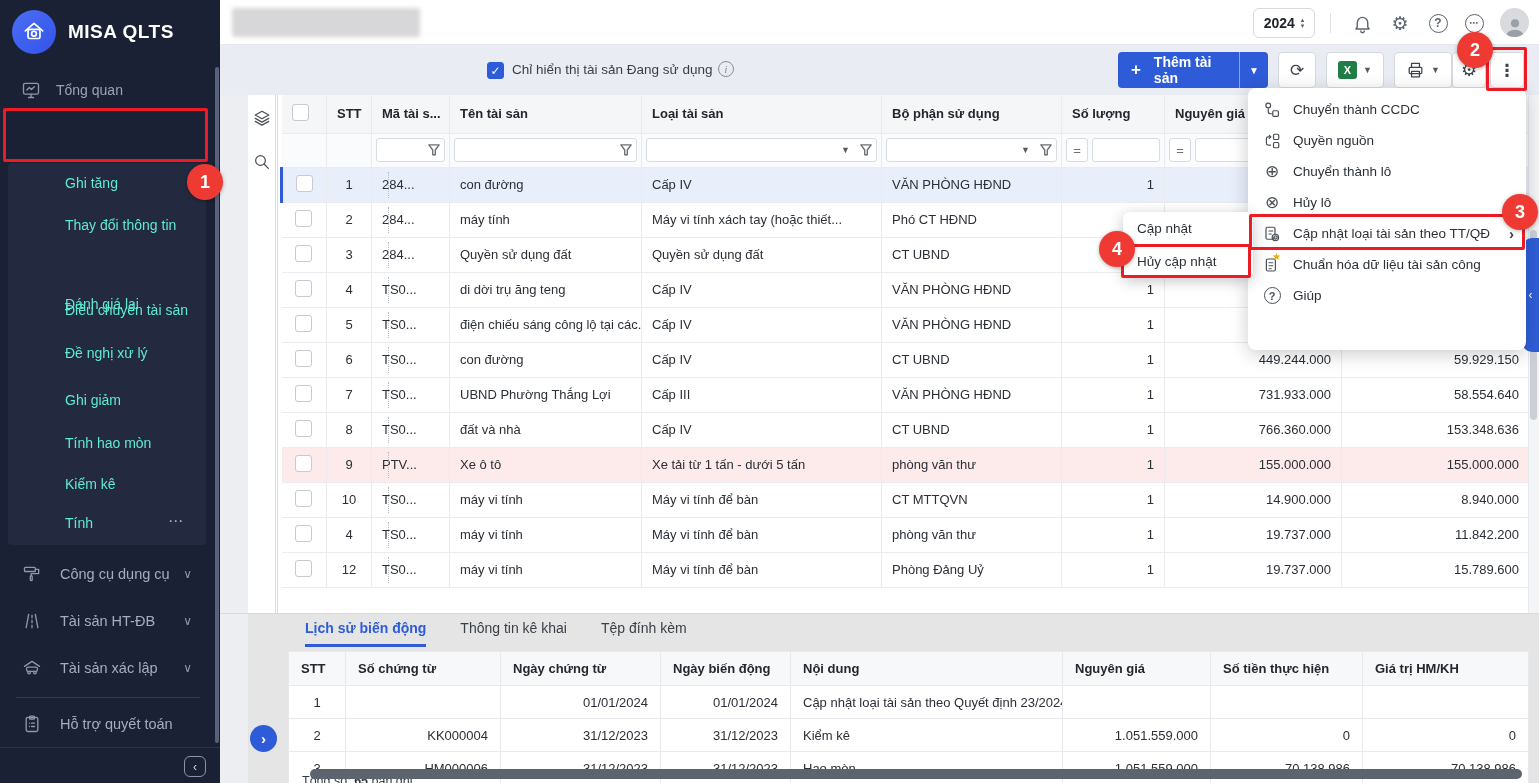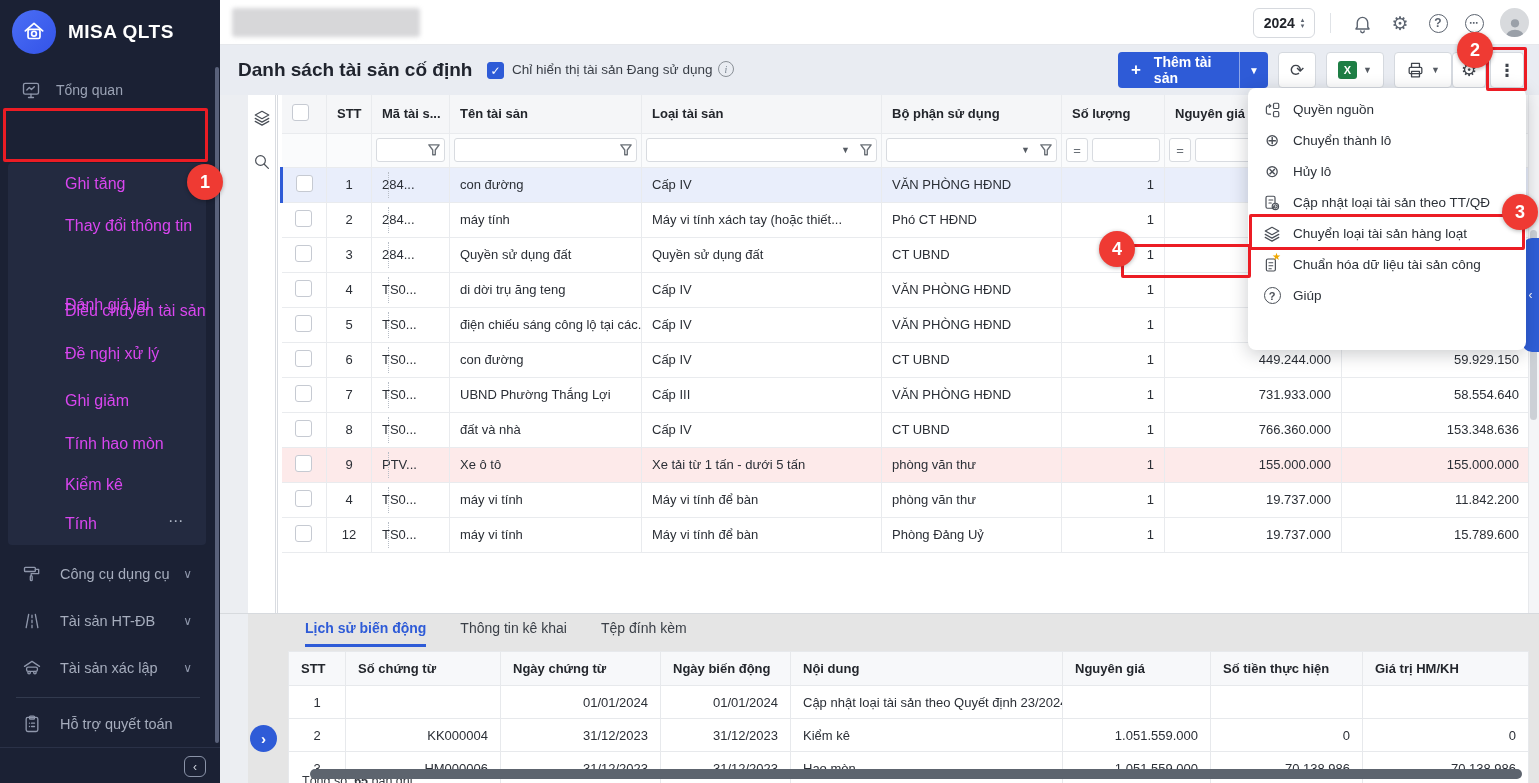--- a/index.html
+++ b/index.html
@@ -11,21 +11,21 @@
   
   .sidebar { left:0; top:0; width:220px; height:783px; background:#1b2134; z-index:5; }
   .logo-circle { left:12px; top:10px; width:44px; height:44px; border-radius:50%;
     background:linear-gradient(135deg,#4b6ef5,#3353e8); display:flex;align-items:center;justify-content:center; }
   .brand { left:68px; top:21px; color:#fff; font-size:19px; font-weight:bold; letter-spacing:.5px; }
   .snav { color:#9ba3b5; font-size:14px; display:flex; align-items:center; }
   .snav .ic { width:22px; display:inline-flex; justify-content:center; margin-right:14px; color:#8f97ab; }
   .active-item { left:10px; top:114px; width:197px; height:44px; background:#2e5bd7; border-radius:4px;
     color:#fff; font-weight:bold; display:flex; align-items:center; padding-left:20px; font-size:14.5px; }
   .subpanel { left:8px; top:163px; width:198px; height:382px; background:#232a40; border-radius:4px; }
-  .subitem { position:absolute; left:65px; color:#d946ef; font-size:16px; white-space:nowrap; }
+  .subitem { position:absolute; left:65px; color:#5eead4; font-size:14px; white-space:nowrap; }
   .grpitem { position:absolute; left:0; width:220px; height:40px; display:flex; align-items:center;
     padding-left:20px; color:#a6adbd; font-size:14.5px; }
   .grpitem .ic { width:24px; margin-right:16px; display:inline-flex; justify-content:center; color:#8f97ab; }
   .chev { position:absolute; right:28px; color:#8f97ab; font-size:12px; }
   .sb-divider { left:16px; top:697px; width:184px; height:1px; background:#323a4e; }
   .sb-footline { left:0; top:747px; width:220px; height:1px; background:#2a3147; }
   .collapse-btn { left:184px; top:756px; width:22px; height:21px; border:1.5px solid #8a93a8; border-radius:6px;
     color:#cfd4de; font-size:12px; display:flex; align-items:center; justify-content:center; }
   .sb-scroll { left:215px; top:67px; width:4px; height:676px; background:#59617a; border-radius:2px; }
 
@@ -231,21 +231,20 @@
       </div>
     <div class="ab avatar">
         <svg width="22" height="20" viewBox="0 0 24 22" fill="#9aa0a8">
           <circle cx="12" cy="7" r="4.5"></circle>
           <path d="M2 22a10 8 0 0 1 20 0z"></path>
         </svg>
       </div>
   </header>
 
   <div class="ab subheader">
-    <div class="ab page-title">Danh sách tài sản cố định</div>
     <span class="ab cbx on" style="left:267px;top:17px;">✓</span>
     <div class="ab chk-label">Chỉ hiển thị tài sản Đang sử dụng</div>
     <div class="ab info-ic">i</div>
 
     <div class="ab btn-add">
       <span style="width:36px;text-align:center;font-size:17px;">+</span>
       <span>Thêm tài sản</span>
       <span style="margin-left:auto;height:36px;width:1px;background:rgba(255,255,255,.45);"></span>
       <span style="width:28px;text-align:center;font-size:10px;">▼</span>
     </div>
@@ -477,20 +476,31 @@
             <td class="ma">PTV...</td>
             <td>Xe ô tô</td>
             <td>Xe tải từ 1 tấn - dưới 5 tấn</td>
             <td>phòng văn thư</td>
             <td class="r">1</td>
             <td class="r">155.000.000</td>
             <td class="r">155.000.000</td>
           </tr>
         <tr>
             <td class="c"><span class="cbx"></span></td>
+            <td class="c">10</td>
+            <td class="ma">TS0...</td>
+            <td>máy vi tính</td>
+            <td>Máy vi tính để bàn</td>
+            <td>CT MTTQVN</td>
+            <td class="r">1</td>
+            <td class="r">14.900.000</td>
+            <td class="r">8.940.000</td>
+          </tr>
+        <tr>
+            <td class="c"><span class="cbx"></span></td>
             <td class="c">4</td>
             <td class="ma">TS0...</td>
             <td>máy vi tính</td>
             <td>Máy vi tính để bàn</td>
             <td>phòng văn thư</td>
             <td class="r">1</td>
             <td class="r">19.737.000</td>
             <td class="r">11.842.200</td>
           </tr>
         <tr>
@@ -575,20 +585,30 @@
     </table>
     <div class="ab expand-btn">›</div>
     <div class="ab totaltxt"><span>Tổng số:</span> <b>65</b> <span>bản ghi</span></div>
     <div class="ab hthumb"></div>
   </div>
 
   <div class="ab menu">
     <div class="menu-item">
         <span class="mi">
           <svg class="ln" width="18" height="18" viewBox="0 0 24 24">
+            <circle cx="7" cy="6" r="3.2"></circle>
+            <rect x="13" y="13" width="7.5" height="7.5" rx="1.5"></rect>
+            <path d="M7 10.5v3.5a3 3 0 0 0 3 3h1.5"></path>
+          </svg>
+        </span>
+        <span>Chuyển thành CCDC</span>
+      </div>
+    <div class="menu-item">
+        <span class="mi">
+          <svg class="ln" width="18" height="18" viewBox="0 0 24 24">
             <rect x="14" y="3" width="7" height="7" rx="1.5"></rect>
             <rect x="14" y="14" width="7" height="7" rx="1.5"></rect>
             <path d="M10 6.5H7a2.5 2.5 0 0 0-2.5 2.5v6A2.5 2.5 0 0 0 7 17.5h3"></path>
             <path d="M8.5 4.5l2 2-2 2"></path>
           </svg>
         </span>
         <span>Quyền nguồn</span>
       </div>
     <div class="menu-item">
         <span class="mi mi-glyph">⊕</span>
@@ -604,48 +624,42 @@
             <rect x="4" y="3" width="12" height="16" rx="2"></rect>
             <path d="M8 8h5M8 12h3"></path>
             <circle cx="16.5" cy="16.5" r="4.2" fill="#fff"></circle>
             <path d="M14.5 16.5a2.2 2.2 0 1 1 1 1.9"></path>
             <path d="M14.2 19v-1.8H16"></path>
           </svg>
         </span>
         <span>Cập nhật loại tài sản theo TT/QĐ</span>
         <span class="subarrow">›</span>
       </div>
-    <div class="menu-item">
-        <span class="mi">
-          <svg class="ln" width="18" height="18" viewBox="0 0 24 24">
-            <path d="M12 3l9 5-9 5-9-5z"></path>
-            <path d="M3 12.5l9 5 9-5"></path>
-            <path d="M3 16.5l9 5 9-5"></path>
-          </svg>
-        </span>
-        <span>Chuyển loại tài sản hàng loạt</span>
-      </div>
     <div class="menu-item" style="position:relative;">
         <span class="mi">
           <svg class="ln" width="18" height="18" viewBox="0 0 24 24">
             <rect x="4.5" y="4" width="12" height="16" rx="2"></rect>
             <path d="M8 9h5M8 13h5M8 17h3"></path>
           </svg>
           <span class="star" style="left:24px;top:2px;">★</span>
         </span>
         <span>Chuẩn hóa dữ liệu tài sản công</span>
       </div>
     <div class="menu-item">
         <span class="mi">
           <span class="circ-ic" style="width:17px;height:17px;border-color:#4a4f57;color:#4a4f57;font-size:11px;">?</span>
         </span>
         <span>Giúp</span>
       </div>
   </div>
 
+  <div class="ab submenu">
+    <div class="submenu-item">Cập nhật</div>
+    <div class="submenu-item">Hủy cập nhật</div>
+  </div>
 
   <div class="ab bluetab">‹</div>
 
   <div class="ab redbox" style="left:3px;top:108px;width:205px;height:54px;"></div>
   <div class="ab redbox" style="left:1486px;top:47px;width:41px;height:44px;"></div>
   <div class="ab redbox" style="left:1249px;top:214px;width:276px;height:36px;"></div>
   <div class="ab redbox" style="left:1121px;top:244px;width:130px;height:34px;"></div>
   <div class="ab badge" style="left:187px;top:164px;">1</div>
   <div class="ab badge" style="left:1457px;top:32px;">2</div>
   <div class="ab badge" style="left:1502px;top:194px;">3</div>

